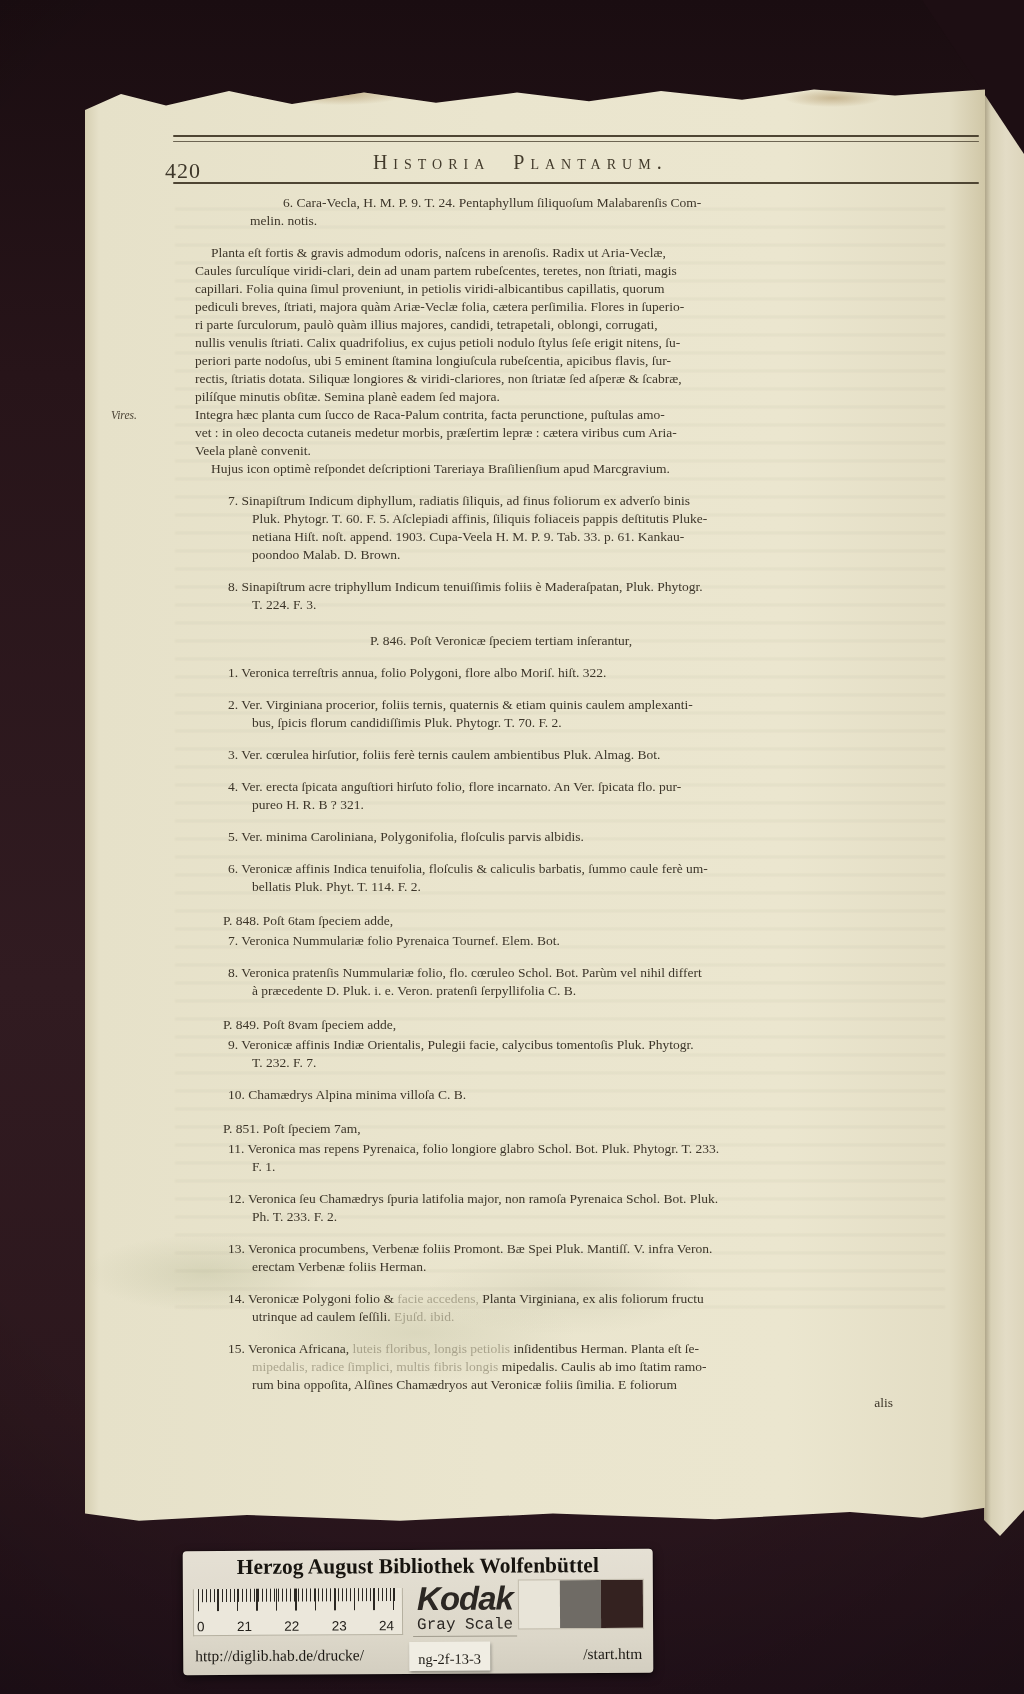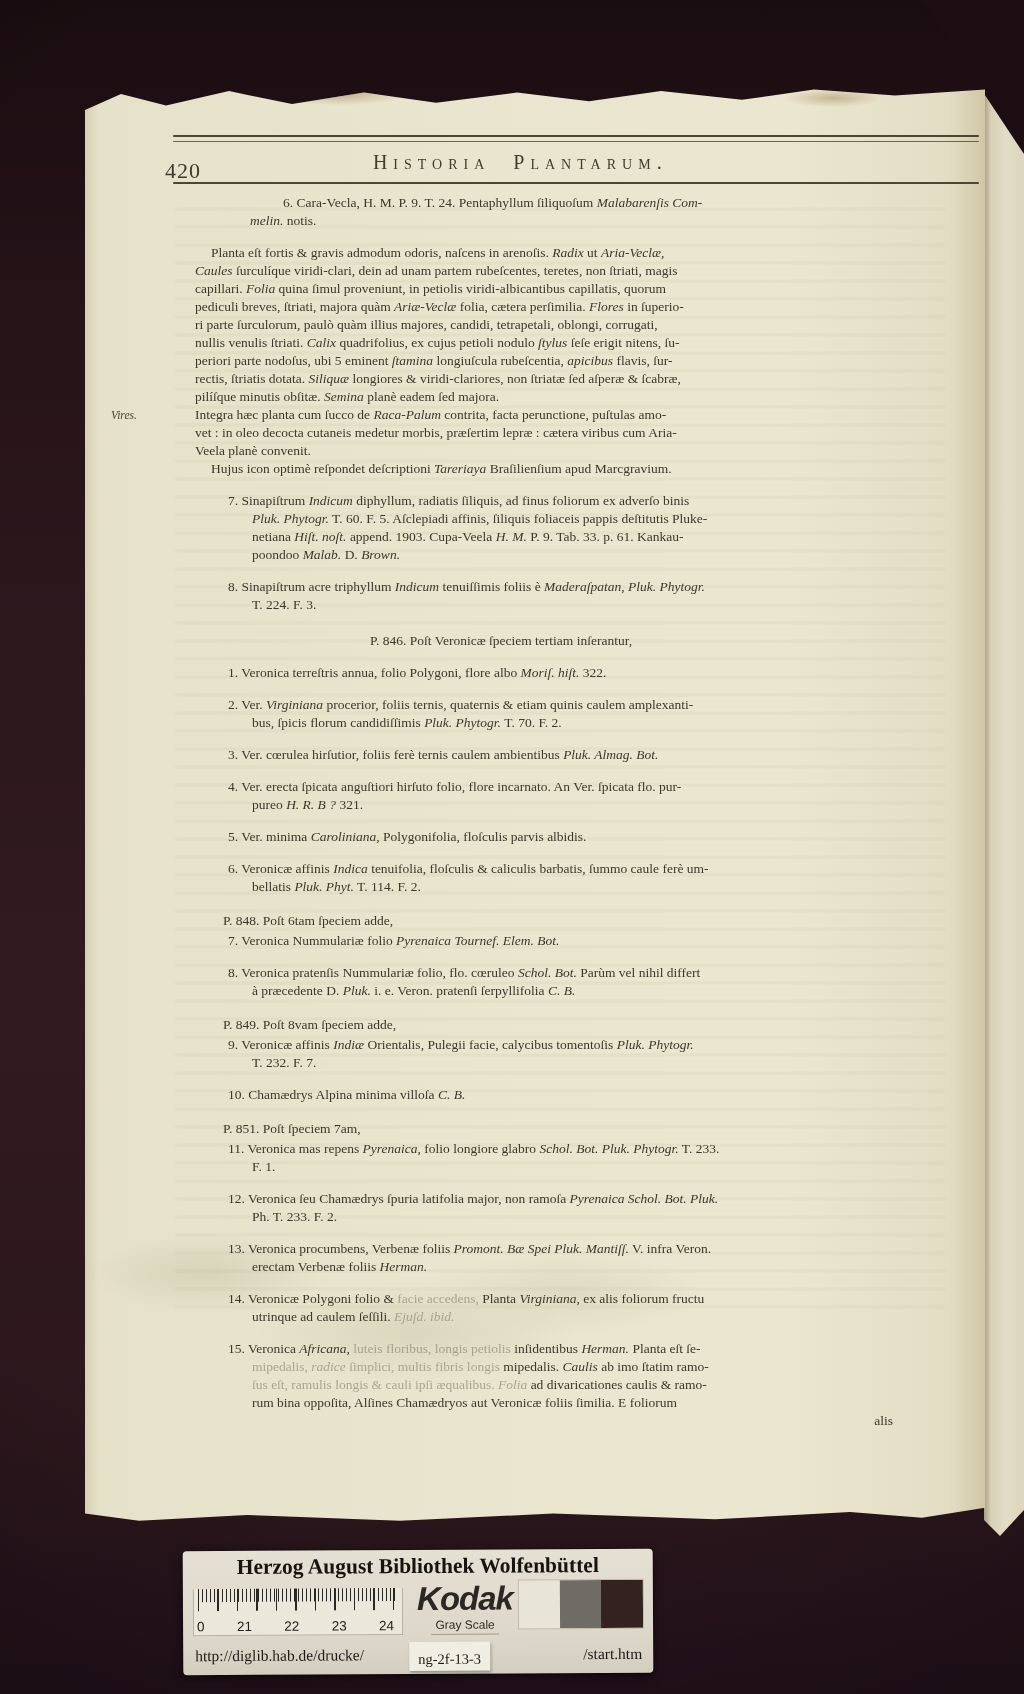--- a/index.html
+++ b/index.html
@@ -46,21 +46,21 @@
   .rule.r3{margin-top:2px;height:2px;}
   .hrow{position:relative;height:38px;}
   .pgnum{position:absolute;left:80px;top:16px;font-size:22px;color:#3e372a;letter-spacing:1px;}
   .runtitle{
     position:absolute;left:50%;transform:translateX(-55%);top:9px;
     font-variant-caps:small-caps;font-size:20px;letter-spacing:6px;word-spacing:12px;color:#423a2b;
   }
   
   .page-text{padding:10px 92px 0 110px;font-size:13.5px;color:#3d362a;}
   .line{line-height:18px;height:18px;white-space:nowrap;}
-  .it{font-style:italic;text-align:right;}
+  .it{text-align:right;}
   .faint{opacity:.5;filter:blur(.4px);color:#6e6751;}
   .blk{margin-top:14px;}
   .head{margin-top:0;}
   .head .line{margin-left:55px;}
   .head .line:first-child{margin-left:88px;}
   .para .line:first-child{text-indent:16px;}
   .flush{margin-top:0;}
   .vires{position:relative;margin-top:0;}
   .mnote{position:absolute;left:-84px;top:3px;font-size:11.5px;font-style:italic;color:#4a4234;}
   .entry .line,.item .line{margin-left:57px;}
@@ -79,21 +79,21 @@
   .label-title{font-weight:bold;font-size:21.5px;text-align:center;margin-top:4px;color:#17140f;letter-spacing:0;}
   .ruler{position:absolute;left:10px;top:38px;width:208px;height:46px;background:#ebe7db;border:1px solid #b5b0a0;border-top:none;}
   .ruler .ticks-minor{position:absolute;left:4px;right:6px;top:0;height:13px;
     background:repeating-linear-gradient(90deg,#2a2722 0 1px,transparent 1px 4px);}
   .ruler .ticks-major{position:absolute;left:4px;right:6px;top:0;height:22px;
     background:repeating-linear-gradient(90deg,#2a2722 0 1.5px,transparent 1.5px 19.5px);}
   .ruler-nums{position:absolute;left:3px;right:8px;bottom:1px;display:flex;justify-content:space-between;
     font-size:13.5px;color:#23201b;font-family:"Liberation Sans","DejaVu Sans",sans-serif;}
   .kodak{position:absolute;left:230px;top:32px;width:104px;text-align:center;}
   .kodak-word{font-family:"Liberation Sans","DejaVu Sans",sans-serif;font-weight:bold;font-size:33px;line-height:33px;letter-spacing:-1px;color:#2b2723;font-style:italic;}
-  .gray-scale{font-size:12px;color:#2b2723;margin-top:0;font-family:Liberation Sans, sans-serif;border-bottom:1px solid #a09b8d;display:inline-block;padding:0 4px 2px;}
+  .gray-scale{font-size:16px;color:#2b2723;margin-top:0;font-family:Liberation Mono, monospace;border-bottom:1px solid #a09b8d;display:inline-block;padding:0 4px 2px;}
   .patches{position:absolute;left:336px;top:31px;width:124px;height:48px;display:flex;outline:1px solid #c3bdae;}
   .patch{height:100%;}
   .patch.p-white{width:41px;background:#e8e4d8;}
   .patch.p-gray{width:41px;background:#6f6b65;}
   .patch.p-dark{width:42px;background:#342220;}
   .url{position:absolute;left:12px;top:96px;font-size:15.5px;color:#1c1914;}
   .shelf{position:absolute;left:226px;top:92px;background:#f0ede3;padding:9px 9px 3px;font-size:14.5px;color:#1c1914;box-shadow:1px 2px 3px rgba(0,0,0,.3);}
   .start{position:absolute;left:400px;top:96px;font-size:15.5px;color:#1c1914;}
 </style>
 </head>
@@ -204,21 +204,20 @@
         <div class="line"><span>13. Veronica procumbens, Verbenæ foliis </span><span class="it">Promont. Bæ Spei Pluk. Mantiſſ.</span><span> V. infra Veron.</span></div>
         <div class="line"><span>erectam Verbenæ foliis </span><span class="it">Herman.</span></div>
       </div>
       <div class="blk item">
         <div class="line"><span>14. Veronicæ Polygoni folio &amp; </span><span class="faint">facie accedens,</span><span> Planta </span><span class="it">Virginiana,</span><span> ex alis foliorum fructu</span></div>
         <div class="line"><span>utrinque ad caulem ſeſſili. </span><span class="it faint">Ejuſd. ibid.</span></div>
       </div>
       <div class="blk item">
         <div class="line"><span>15. Veronica </span><span class="it">Africana,</span><span class="faint"> luteis floribus,</span><span class="faint"> longis petiolis</span><span> inſidentibus </span><span class="it">Herman.</span><span>  Planta eſt ſe-</span></div>
         <div class="line"><span class="faint">mipedalis, </span><span class="it faint">radice</span><span class="faint"> ſimplici, multis fibris longis</span><span> mipedalis.  </span><span class="it">Caulis</span><span> ab imo ſtatim ramo-</span></div>
-        <div class="line"><span class="faint">ſus eſt, ramulis longis &amp; cauli ipſi æqualibus.  </span><span class="it faint">Folia</span><span> ad divaricationes caulis &amp; ramo-</span></div>
         <div class="line"><span>rum bina oppoſita, Alſines Chamædryos aut Veronicæ foliis ſimilia.  E foliorum</span></div>
       </div>
       <div class="blk catch">
         <div class="line"><span>alis</span></div>
       </div>
     </div>
 </div>
 
 <div class="label">
   <div class="label-title">Herzog August Bibliothek Wolfenbüttel</div>

